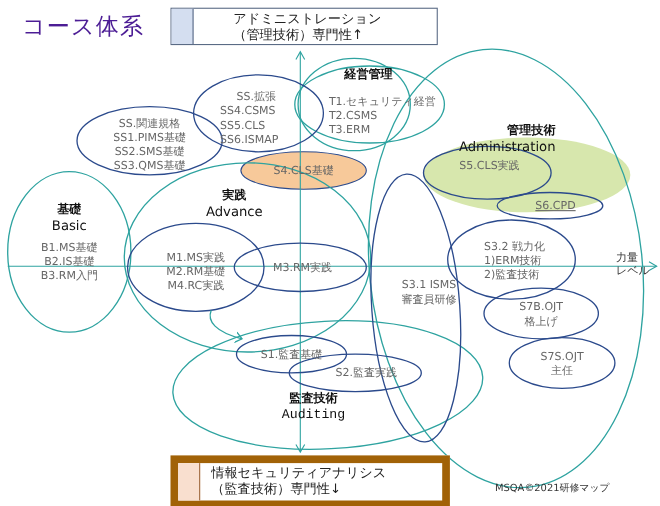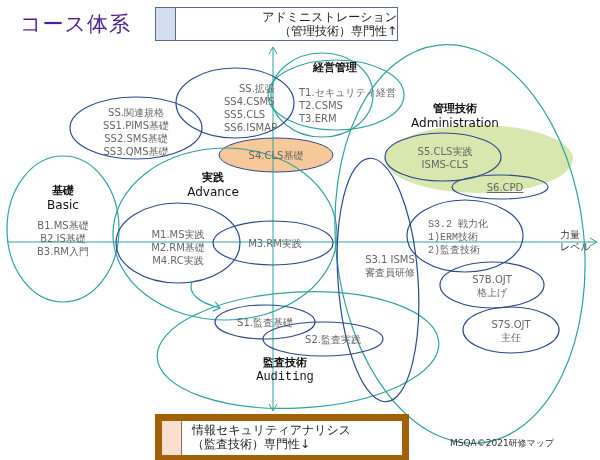--- a/index.html
+++ b/index.html
@@ -2,21 +2,21 @@
 <html><head>
   <meta charset="utf-8">
   <style>
     html, body { margin: 0; padding: 0; background: #ffffff; }
     body { width: 600px; height: 460px; position: relative; overflow: hidden;
            font-family: "DejaVu Sans", "Liberation Sans", sans-serif; color: #555; }
     #diagram { position: absolute; left: 0; top: 0; width: 600px; height: 460px; }
     .page-title { position: absolute; left: 20px; top: 10px; font-size: 21px; color: #4c1d95; letter-spacing: 1px; }
     .axis-box { position: absolute; background: #fff; display: flex; }
     .axis-box .swatch { width: 20px; height: 100%; box-sizing: border-box; }
-    .axis-box .text { flex: 1; text-align: right; font-size: 12px; line-height: 14px; color: #222; padding-top: 2px; }
+    .axis-box .text { flex: 1; text-align: left; font-size: 12px; line-height: 14px; color: #222; padding-top: 2px; padding-left: 36px; }
     #box-top { left: 155px; top: 7px; width: 241px; height: 32px; border: 1px solid #5a6b85; }
     #box-top .swatch { background: #d4def0; border-right: 1px solid #5a6b85; }
     #box-bottom { left: 155px; top: 414px; width: 240px; height: 34px; border: 7px solid #a16207; }
     #box-bottom .swatch { background: #f9dfcf; border-right: 1px solid #a06a3f; }
     .lbl { position: absolute; text-align: center; white-space: nowrap; }
     .grey { color: #666; font-size: 10px; line-height: 13px; }
     .head { color: #111; font-size: 11px; font-weight: bold; line-height: 14px; }
     .head .en { font-weight: normal; font-size: 12px; display: block; }
     .left { text-align: left; }
     .footer { position: absolute; left: 450px; top: 437px; font-size: 9px; color: #333; }
@@ -104,62 +104,61 @@
 
 <div class="lbl head" style="left:290px;top:61px;width:90px;">
   <span>経営管理</span>
 </div>
 <div class="lbl grey left" style="left:299px;top:86px;">
   <div>T1.セキュリティ経営</div>
   <div>T2.CSMS</div>
   <div>T3.ERM</div>
 </div>
 
-<div class="lbl head" style="left:405px;top:102px;width:100px;">
+<div class="lbl head" style="left:405px;top:112px;width:100px;text-align:right;">
   <span>管理技術</span>
   <span class="en">Administration</span>
 </div>
 
 <div class="lbl head" style="left:250px;top:356px;width:70px;font-family:Liberation Mono, monospace;">
   <span>監査技術</span>
   <span class="en">Auditing</span>
 </div>
 
 <div class="lbl grey" style="left:96px;top:106px;width:80px;">
   <div>SS.関連規格</div>
   <div>SS1.PIMS基礎</div>
   <div>SS2.SMS基礎</div>
   <div>SS3.QMS基礎</div>
 </div>
 
-<div class="lbl grey left" style="left:200px;top:82px;margin-left:24px;">
+<div class="lbl grey left" style="left:200px;top:82px;">
   <div style="padding-left:15px;">SS.拡張</div>
   <div>SS4.CSMS</div>
   <div>SS5.CLS</div>
   <div>SS6.ISMAP</div>
 </div>
 
 <div class="lbl grey" style="left:236px;top:149px;width:80px;">S4.CLS基礎</div>
 
 <div class="lbl grey" style="left:138px;top:228px;width:80px;">
   <div>M1.MS実践</div>
   <div>M2.RM基礎</div>
   <div>M4.RC実践</div>
 </div>
 
 <div class="lbl grey" style="left:235px;top:237px;width:80px;">M3.RM実践</div>
 
 <div class="lbl grey" style="left:400px;top:145px;width:90px;">
   <div>S5.CLS実践</div>
-  <div>ISMS-CLS</div>
 </div>
 
 <div class="lbl grey" style="left:480px;top:181px;width:50px;text-decoration:underline;">S6.CPD</div>
 
-<div class="lbl grey left" style="left:428px;top:218px;font-family:Liberation Mono, monospace;">
+<div class="lbl grey left" style="left:440px;top:218px;">
   <div>S3.2 戦力化</div>
   <div>1)ERM技術</div>
   <div>2)監査技術</div>
 </div>
 
 <div class="lbl grey" style="left:355px;top:253px;width:70px;">
   <div>S3.1 ISMS</div>
   <div>審査員研修</div>
 </div>
 

